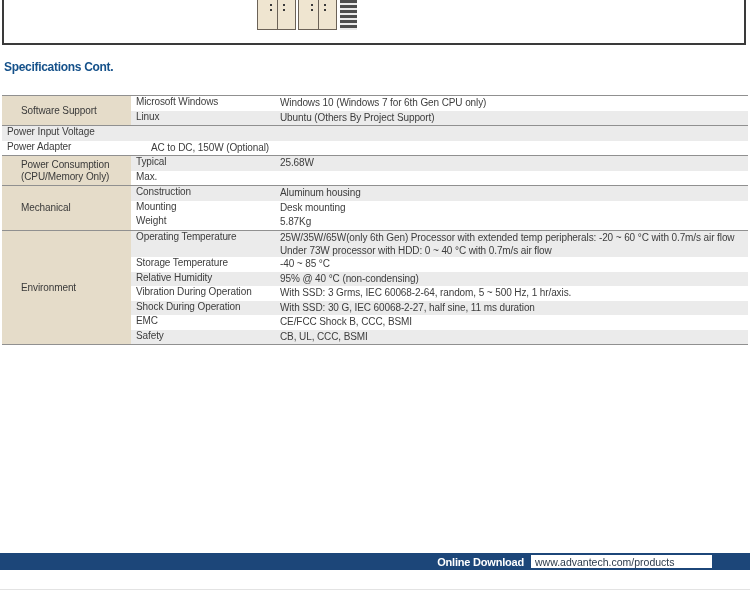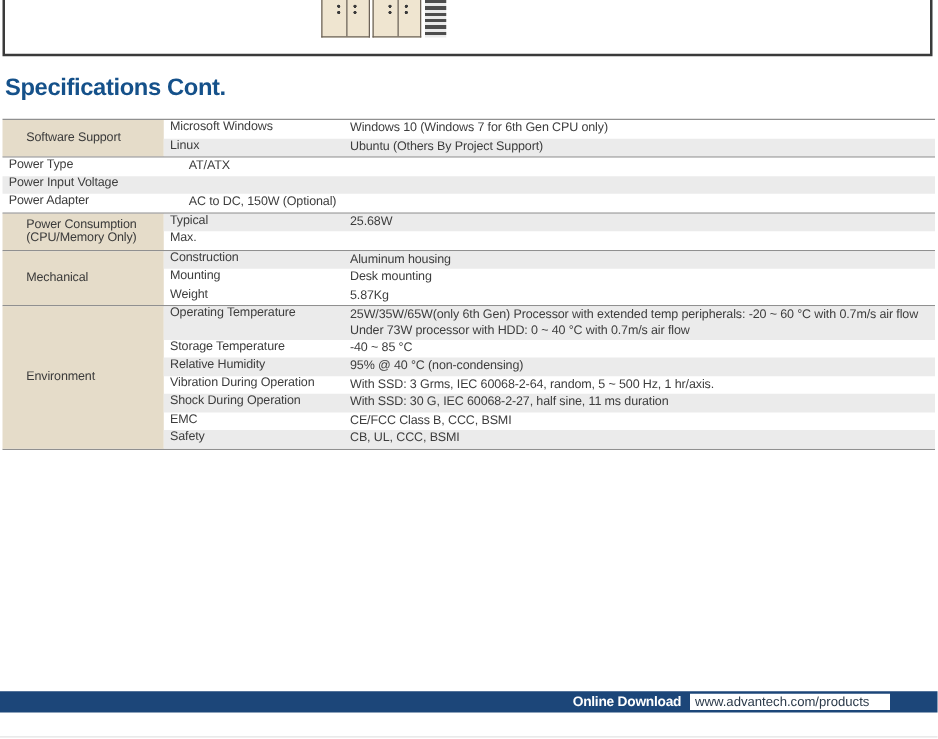--- a/index.html
+++ b/index.html
@@ -33,21 +33,21 @@
   .tblock::before{
     content:"";position:absolute;left:50%;top:0;bottom:0;width:1px;background:#6b6257;
   }
   .fins{
     width:17px;height:30px;margin-left:1px;
     background:repeating-linear-gradient(180deg,#4d4d4d 0 2.6px,#eaeaea 2.6px 5.1px);
   }
   
   .heading{
     position:absolute;left:4px;top:60px;
-    font-size:19px;font-weight:bold;letter-spacing:-0.3px;
+    font-size:12px;font-weight:bold;letter-spacing:-0.3px;
     color:var(--heading-blue);
   }
   
   .spec-table{
     position:absolute;left:2px;top:95px;width:746px;
     border-bottom:1px solid var(--rule-gray);
     font-size:10px;letter-spacing:-0.1px;
   }
   .spec-group{display:flex;border-top:1px solid var(--rule-gray)}
   .cat-cell{
@@ -62,21 +62,21 @@
   .col-value{flex:1;padding-right:4px}
   .col-value div{line-height:13.4px}
   
   .footer{
     position:absolute;left:0;top:553px;width:750px;height:17px;
     background:var(--footer-navy);
     display:flex;align-items:center;justify-content:flex-end;padding-left:28px;
   }
   .dl-label{color:#fff;font-weight:bold;font-size:11px;margin-right:7px;letter-spacing:-0.2px;white-space:nowrap}
   .url-box{
-    background:#fff;width:160px;height:13px;margin-right:38px;
+    background:#fff;width:181px;height:13px;margin-right:38px;
     display:flex;align-items:center;
   }
   .url-text{color:#2b3a4a;font-size:10.5px;padding-left:4px;white-space:nowrap}
   .page-edge{position:absolute;left:0;top:589px;width:750px;height:1px;background:#e3e3e3}
 </style>
 </head>
 <body>
 
 <div class="topbox"></div>
 <div class="photo">
@@ -100,26 +100,20 @@
         <div class="spec-row stripe">
           <div class="col-label">Linux</div>
           <div class="col-value">
             <div>Ubuntu (Others By Project Support)</div>
           </div>
         </div>
       </div>
     </div>
     <div class="spec-group">
       <div class="group-rows">
-        <div class="spec-row">
-          <div class="col-label">Power Type</div>
-          <div class="col-value">
-            <div>AT/ATX</div>
-          </div>
-        </div>
         <div class="spec-row stripe">
           <div class="col-label">Power Input Voltage</div>
         </div>
         <div class="spec-row">
           <div class="col-label">Power Adapter</div>
           <div class="col-value">
             <div>AC to DC, 150W (Optional)</div>
           </div>
         </div>
       </div>
@@ -191,21 +185,21 @@
         </div>
         <div class="spec-row stripe">
           <div class="col-label">Shock During Operation</div>
           <div class="col-value">
             <div>With SSD: 30 G, IEC 60068-2-27, half sine, 11 ms duration</div>
           </div>
         </div>
         <div class="spec-row">
           <div class="col-label">EMC</div>
           <div class="col-value">
-            <div>CE/FCC Class B, CCC, BSMI</div>
+            <div>CE/FCC Shock B, CCC, BSMI</div>
           </div>
         </div>
         <div class="spec-row stripe">
           <div class="col-label">Safety</div>
           <div class="col-value">
             <div>CB, UL, CCC, BSMI</div>
           </div>
         </div>
       </div>
     </div>

